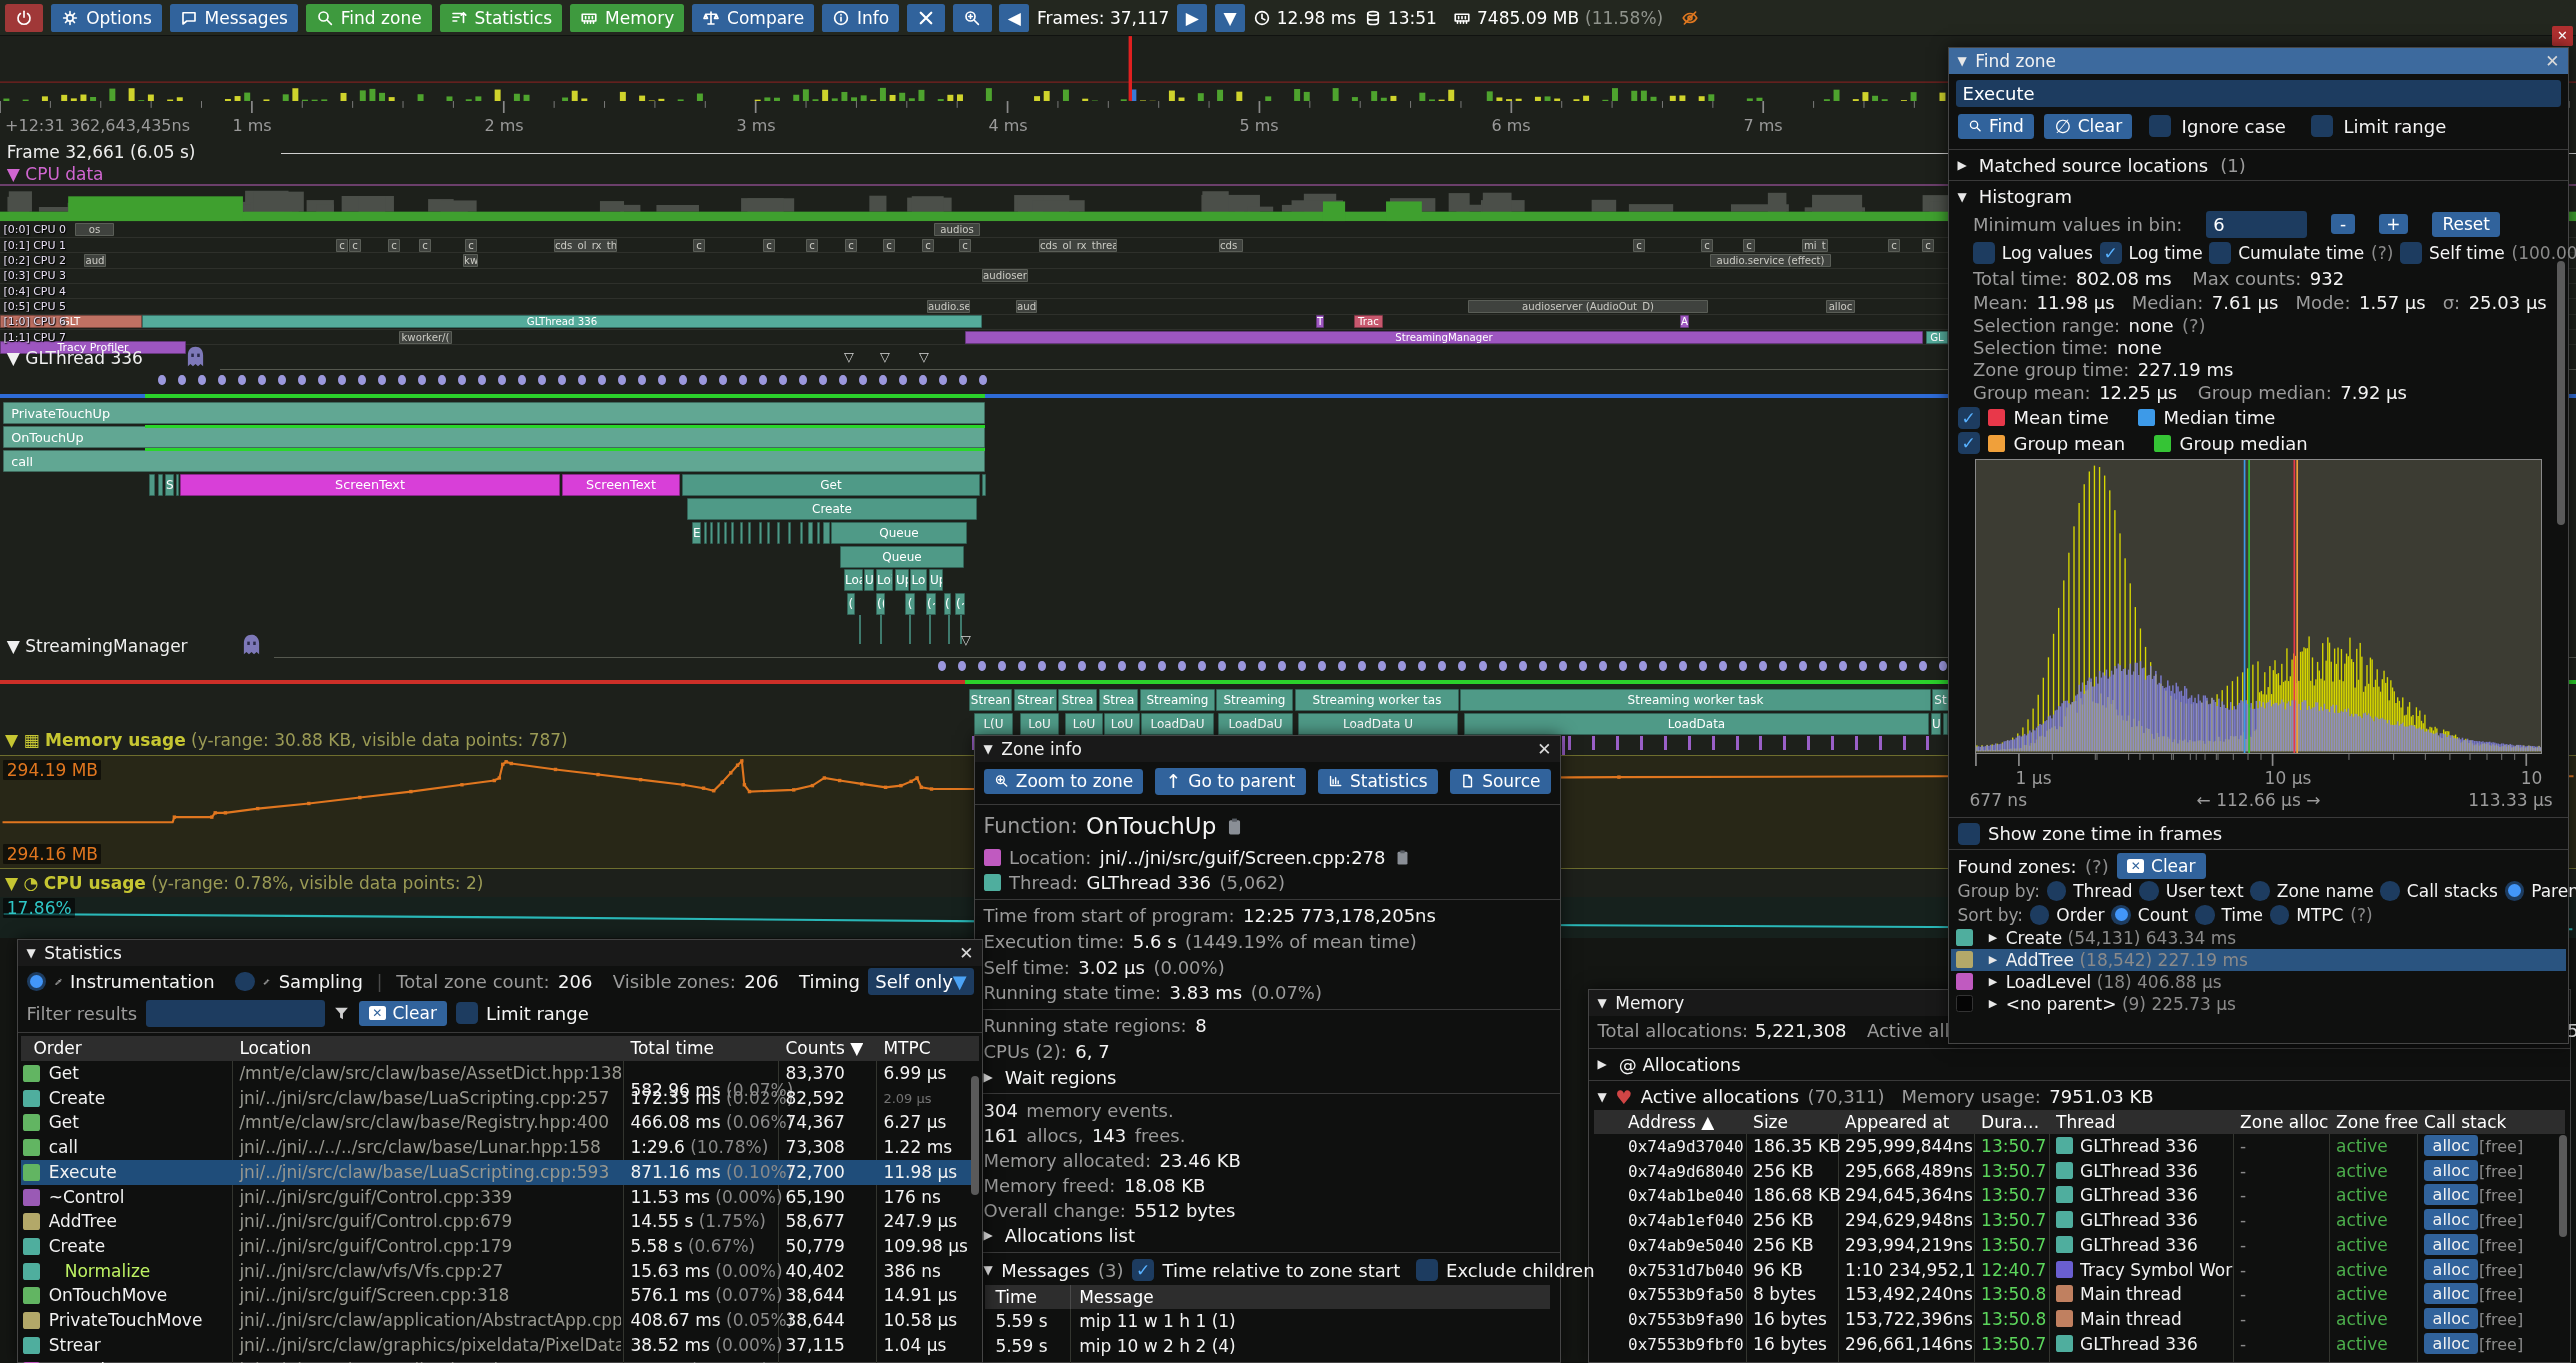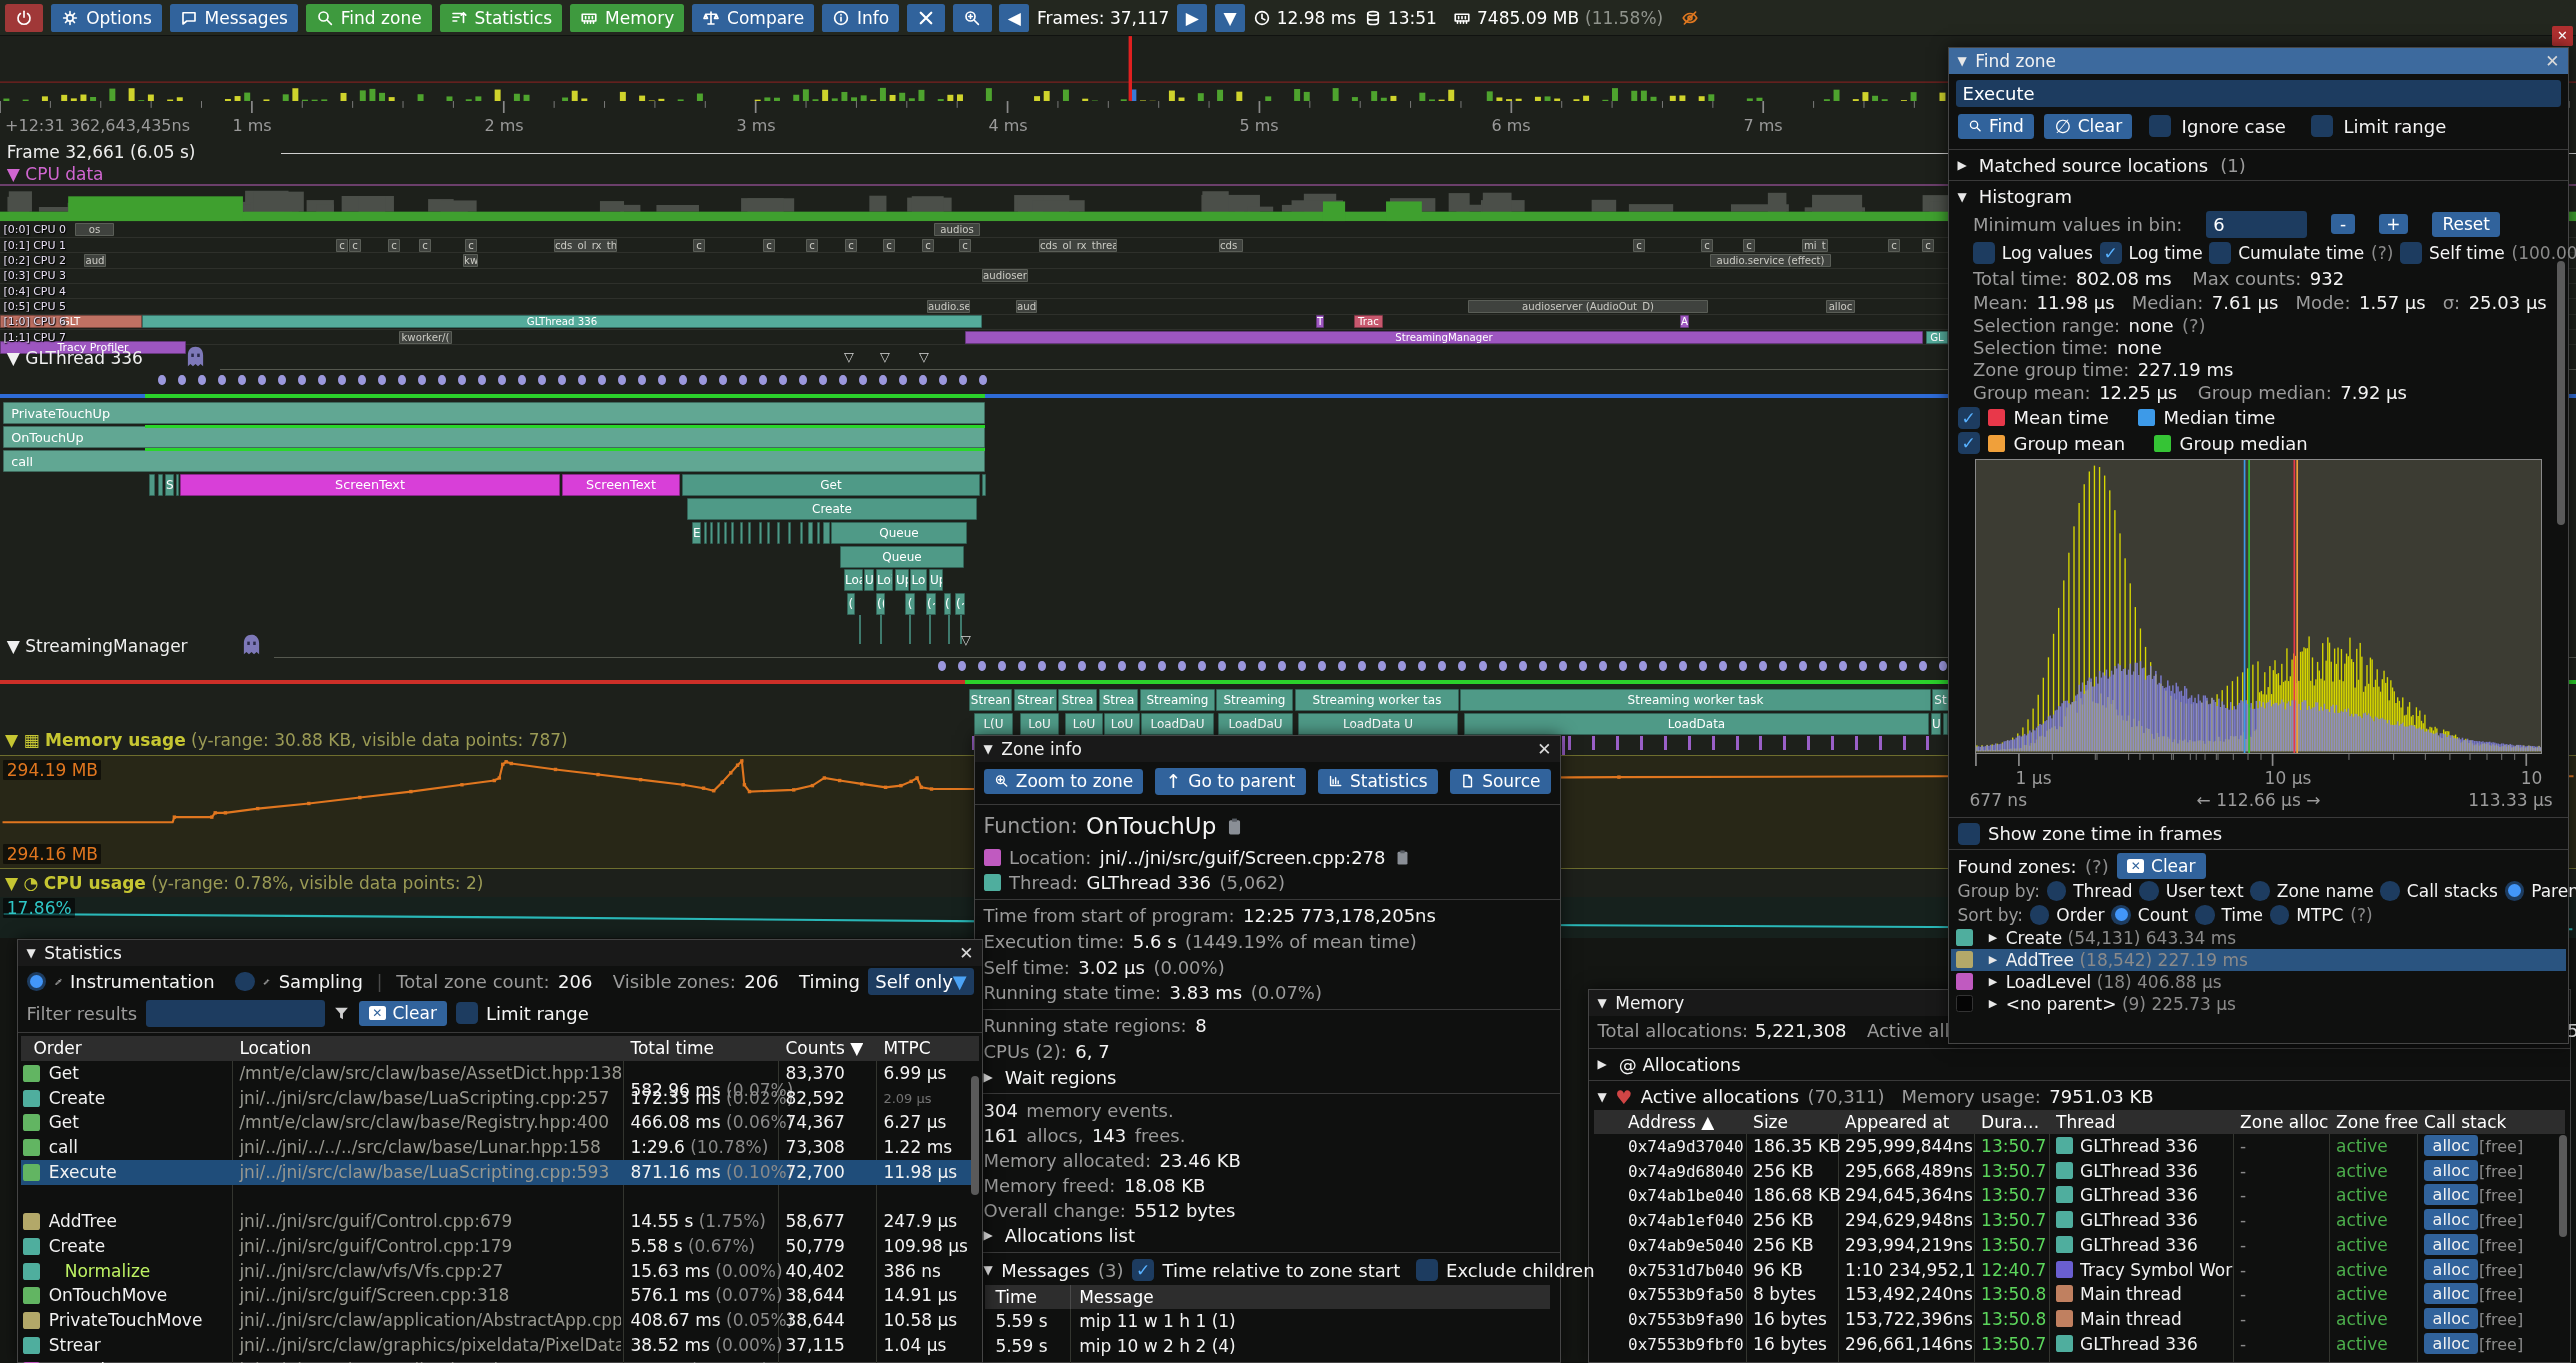--- a/index.html
+++ b/index.html
@@ -1018,20 +1018,28 @@
           <div style="position: absolute; left: 862px; top: 0px; line-height: 25px; font-size: 17px; color: rgb(242, 242, 242);">1.22 ms</div>
         </div>
         <div style="position: absolute; left: 0px; top: 99px; width: 100%; height: 25px; background: rgb(31, 77, 122);">
           <div class="csq c-green" style="position: absolute; left: 1.7px; top: 3.4px;"></div>
           <div style="position: absolute; left: 12px; top: 0px; line-height: 25px; font-size: 17px; color: rgb(242, 242, 242); padding-left: 15.3px;">Execute</div>
           <div style="position: absolute; left: 218px; top: 0px; line-height: 25px; font-size: 17px; color: rgb(152, 152, 144); width: 382px; overflow: hidden; white-space: nowrap;">jni/../jni/src/claw/base/LuaScripting.cpp:593</div>
           <div style="position: absolute; left: 609px; top: 0px; line-height: 25px; font-size: 17px;"><span style="color:#f2f2f2">871.16 ms</span> <span style="color:#8a8a8a">(0.10%)</span></div>
           <div style="position: absolute; left: 764px; top: 0px; line-height: 25px; font-size: 17px; color: rgb(242, 242, 242);">72,700</div>
           <div style="position: absolute; left: 862px; top: 0px; line-height: 25px; font-size: 17px; color: rgb(242, 242, 242);">11.98 µs</div>
         </div>
+        <div style="position: absolute; left: 0px; top: 124px; width: 100%; height: 25px; background: transparent;">
+          <div class="csq c-purple" style="position: absolute; left: 1.7px; top: 3.4px;"></div>
+          <div style="position: absolute; left: 12px; top: 0px; line-height: 25px; font-size: 17px; color: rgb(242, 242, 242); padding-left: 15.3px;">~Control</div>
+          <div style="position: absolute; left: 218px; top: 0px; line-height: 25px; font-size: 17px; color: rgb(152, 152, 144); width: 382px; overflow: hidden; white-space: nowrap;">jni/../jni/src/guif/Control.cpp:339</div>
+          <div style="position: absolute; left: 609px; top: 0px; line-height: 25px; font-size: 17px;"><span style="color:#f2f2f2">11.53 ms</span> <span style="color:#8a8a8a">(0.00%)</span></div>
+          <div style="position: absolute; left: 764px; top: 0px; line-height: 25px; font-size: 17px; color: rgb(242, 242, 242);">65,190</div>
+          <div style="position: absolute; left: 862px; top: 0px; line-height: 25px; font-size: 17px; color: rgb(242, 242, 242);">176 ns</div>
+        </div>
         <div style="position: absolute; left: 0px; top: 148px; width: 100%; height: 25px; background: transparent;">
           <div class="csq c-khaki" style="position: absolute; left: 1.7px; top: 3.4px;"></div>
           <div style="position: absolute; left: 12px; top: 0px; line-height: 25px; font-size: 17px; color: rgb(242, 242, 242); padding-left: 15.3px;">AddTree</div>
           <div style="position: absolute; left: 218px; top: 0px; line-height: 25px; font-size: 17px; color: rgb(152, 152, 144); width: 382px; overflow: hidden; white-space: nowrap;">jni/../jni/src/guif/Control.cpp:679</div>
           <div style="position: absolute; left: 609px; top: 0px; line-height: 25px; font-size: 17px;"><span style="color:#f2f2f2">14.55 s</span> <span style="color:#8a8a8a">(1.75%)</span></div>
           <div style="position: absolute; left: 764px; top: 0px; line-height: 25px; font-size: 17px; color: rgb(242, 242, 242);">58,677</div>
           <div style="position: absolute; left: 862px; top: 0px; line-height: 25px; font-size: 17px; color: rgb(242, 242, 242);">247.9 µs</div>
         </div>
         <div style="position: absolute; left: 0px; top: 173px; width: 100%; height: 25px; background: transparent;">
           <div class="csq c-teal" style="position: absolute; left: 1.7px; top: 3.4px;"></div>

